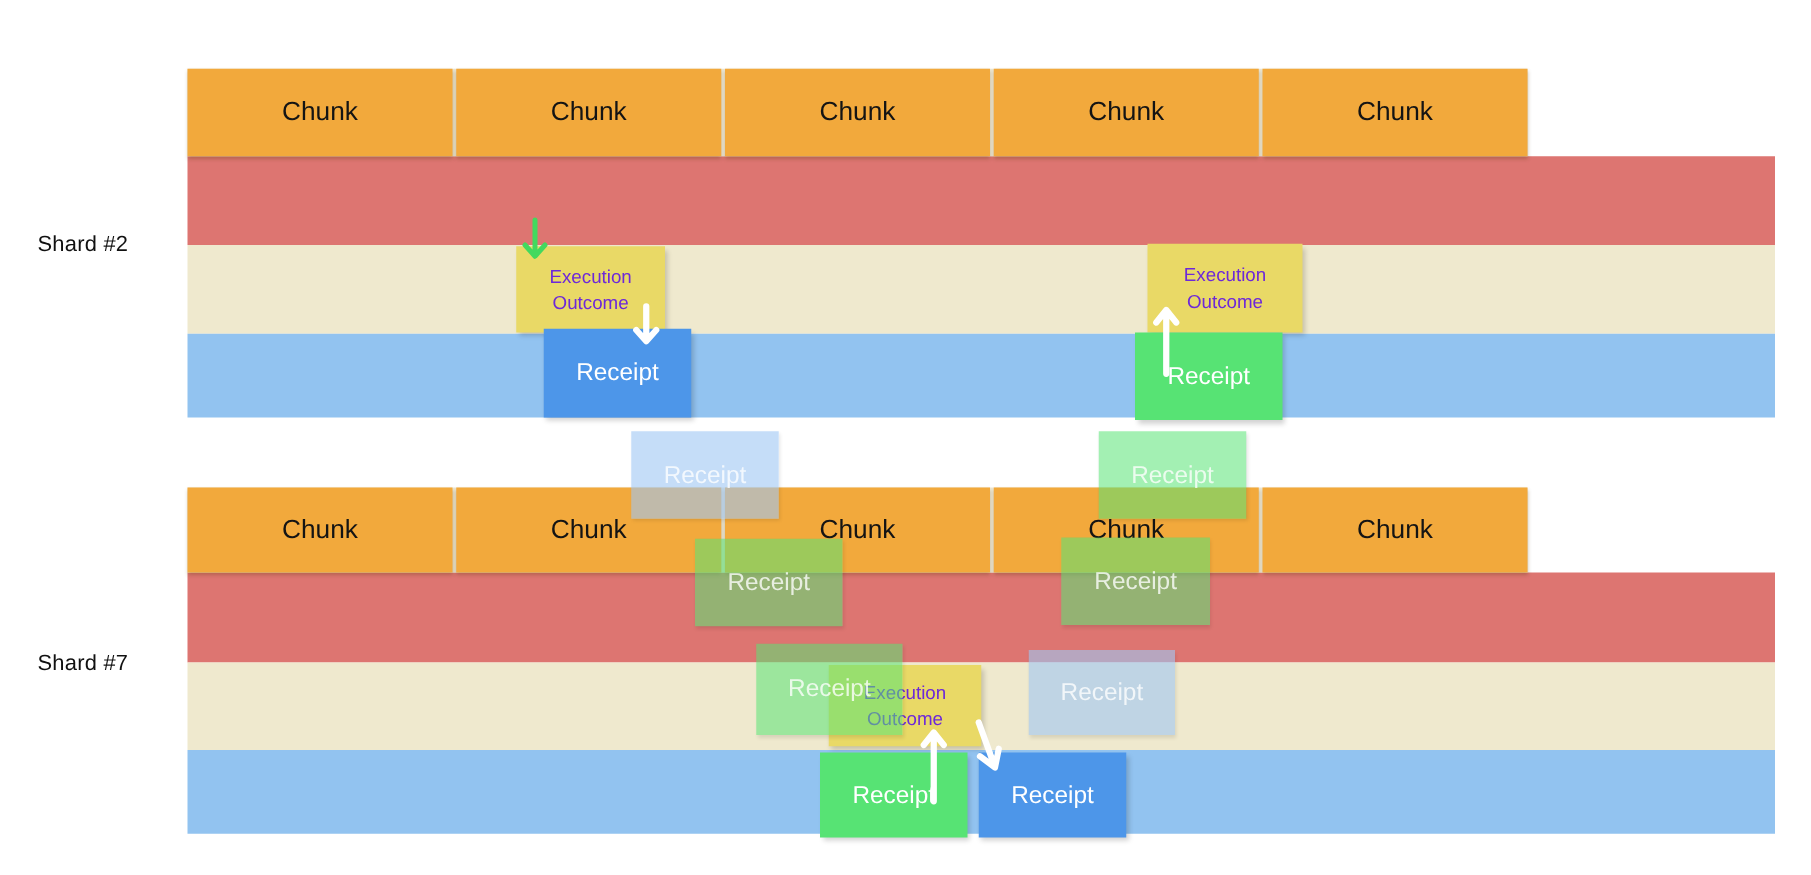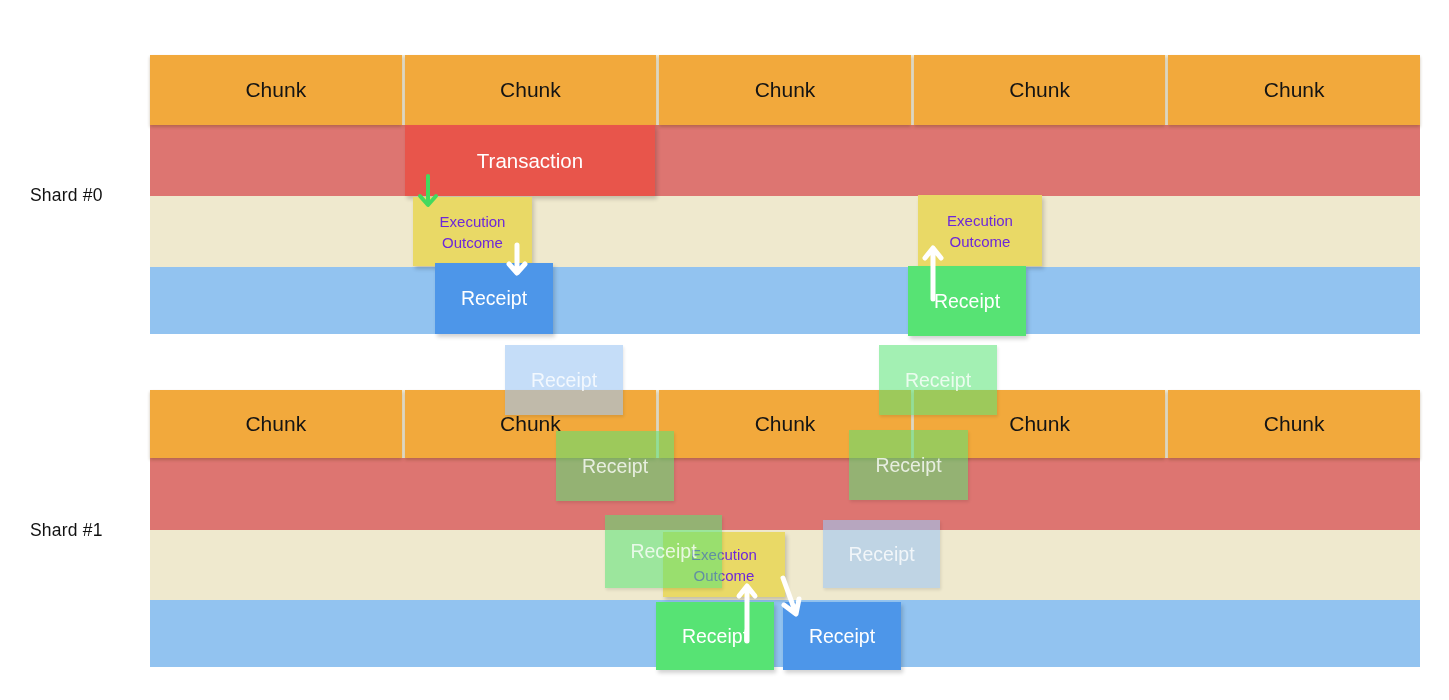--- a/index.html
+++ b/index.html
@@ -22,21 +22,21 @@
   .band.beige{background:#EFE9CE;}
   .band.blue{background:#92C3F0;}
   #s0-red{top:125px;height:71px;}
   #s0-beige{top:196px;height:71px;}
   #s0-blue{top:267px;height:67px;}
   #s1-red{top:458px;height:72px;}
   #s1-beige{top:530px;height:70px;}
   #s1-blue{top:600px;height:67px;}
 
   .chunk-row{
-    position:absolute;left:150px;width:1270px;
+    position:absolute;left:150px;width:1072px;
     display:flex;gap:3px;background:#EFE9D4;
   }
   #s0-chunks{top:55px;height:70px;}
   #s1-chunks{top:390px;height:68px;}
   .chunk{
     flex:1;background:#F2A93C;
     display:flex;align-items:center;justify-content:center;
     font-size:21px;color:#141414;
     box-shadow:0 2px 3px rgba(90,60,10,0.30);
   }
@@ -73,22 +73,22 @@
   .overlay{position:absolute;left:0;top:0;pointer-events:none;}
   .arr{fill:none;stroke-linecap:round;stroke-linejoin:round;}
   .arr.white{stroke:#FFFFFF;stroke-width:5;}
   .arr.green{stroke:#43D95E;stroke-width:4;}
 </style>
 </head>
 <body>
 
 <div class="stage">
 
-  <div class="shard-label" id="s0-label">Shard #0</div>
-  <div class="shard-label" id="s1-label">Shard #1</div>
+  <div class="shard-label" id="s0-label">Shard #2</div>
+  <div class="shard-label" id="s1-label">Shard #7</div>
 
   <div class="band red" id="s0-red"></div>
   <div class="band beige" id="s0-beige"></div>
   <div class="band blue" id="s0-blue"></div>
 
   <div class="chunk-row" id="s0-chunks">
     <div class="chunk">Chunk</div>
     <div class="chunk">Chunk</div>
     <div class="chunk">Chunk</div>
     <div class="chunk">Chunk</div>
@@ -100,21 +100,20 @@
   <div class="band blue" id="s1-blue"></div>
 
   <div class="chunk-row" id="s1-chunks">
     <div class="chunk">Chunk</div>
     <div class="chunk">Chunk</div>
     <div class="chunk">Chunk</div>
     <div class="chunk">Chunk</div>
     <div class="chunk">Chunk</div>
   </div>
 
-  <div class="box solid" id="tx">Transaction</div>
   <div class="box solid dark-text" id="eo1">Execution Outcome</div>
   <div class="box solid white-text" id="r0blue">Receipt</div>
   <div class="box solid dark-text" id="eo2">Execution Outcome</div>
   <div class="box solid white-text" id="r0green">Receipt</div>
 
   <div class="box solid dark-text" id="eo3">Execution Outcome</div>
 
   <div class="box faded-blue faded-text" id="fb-a">Receipt</div>
   <div class="box faded-green faded-text" id="fg-a">Receipt</div>
   <div class="box faded-green faded-text" id="fg-b">Receipt</div>

